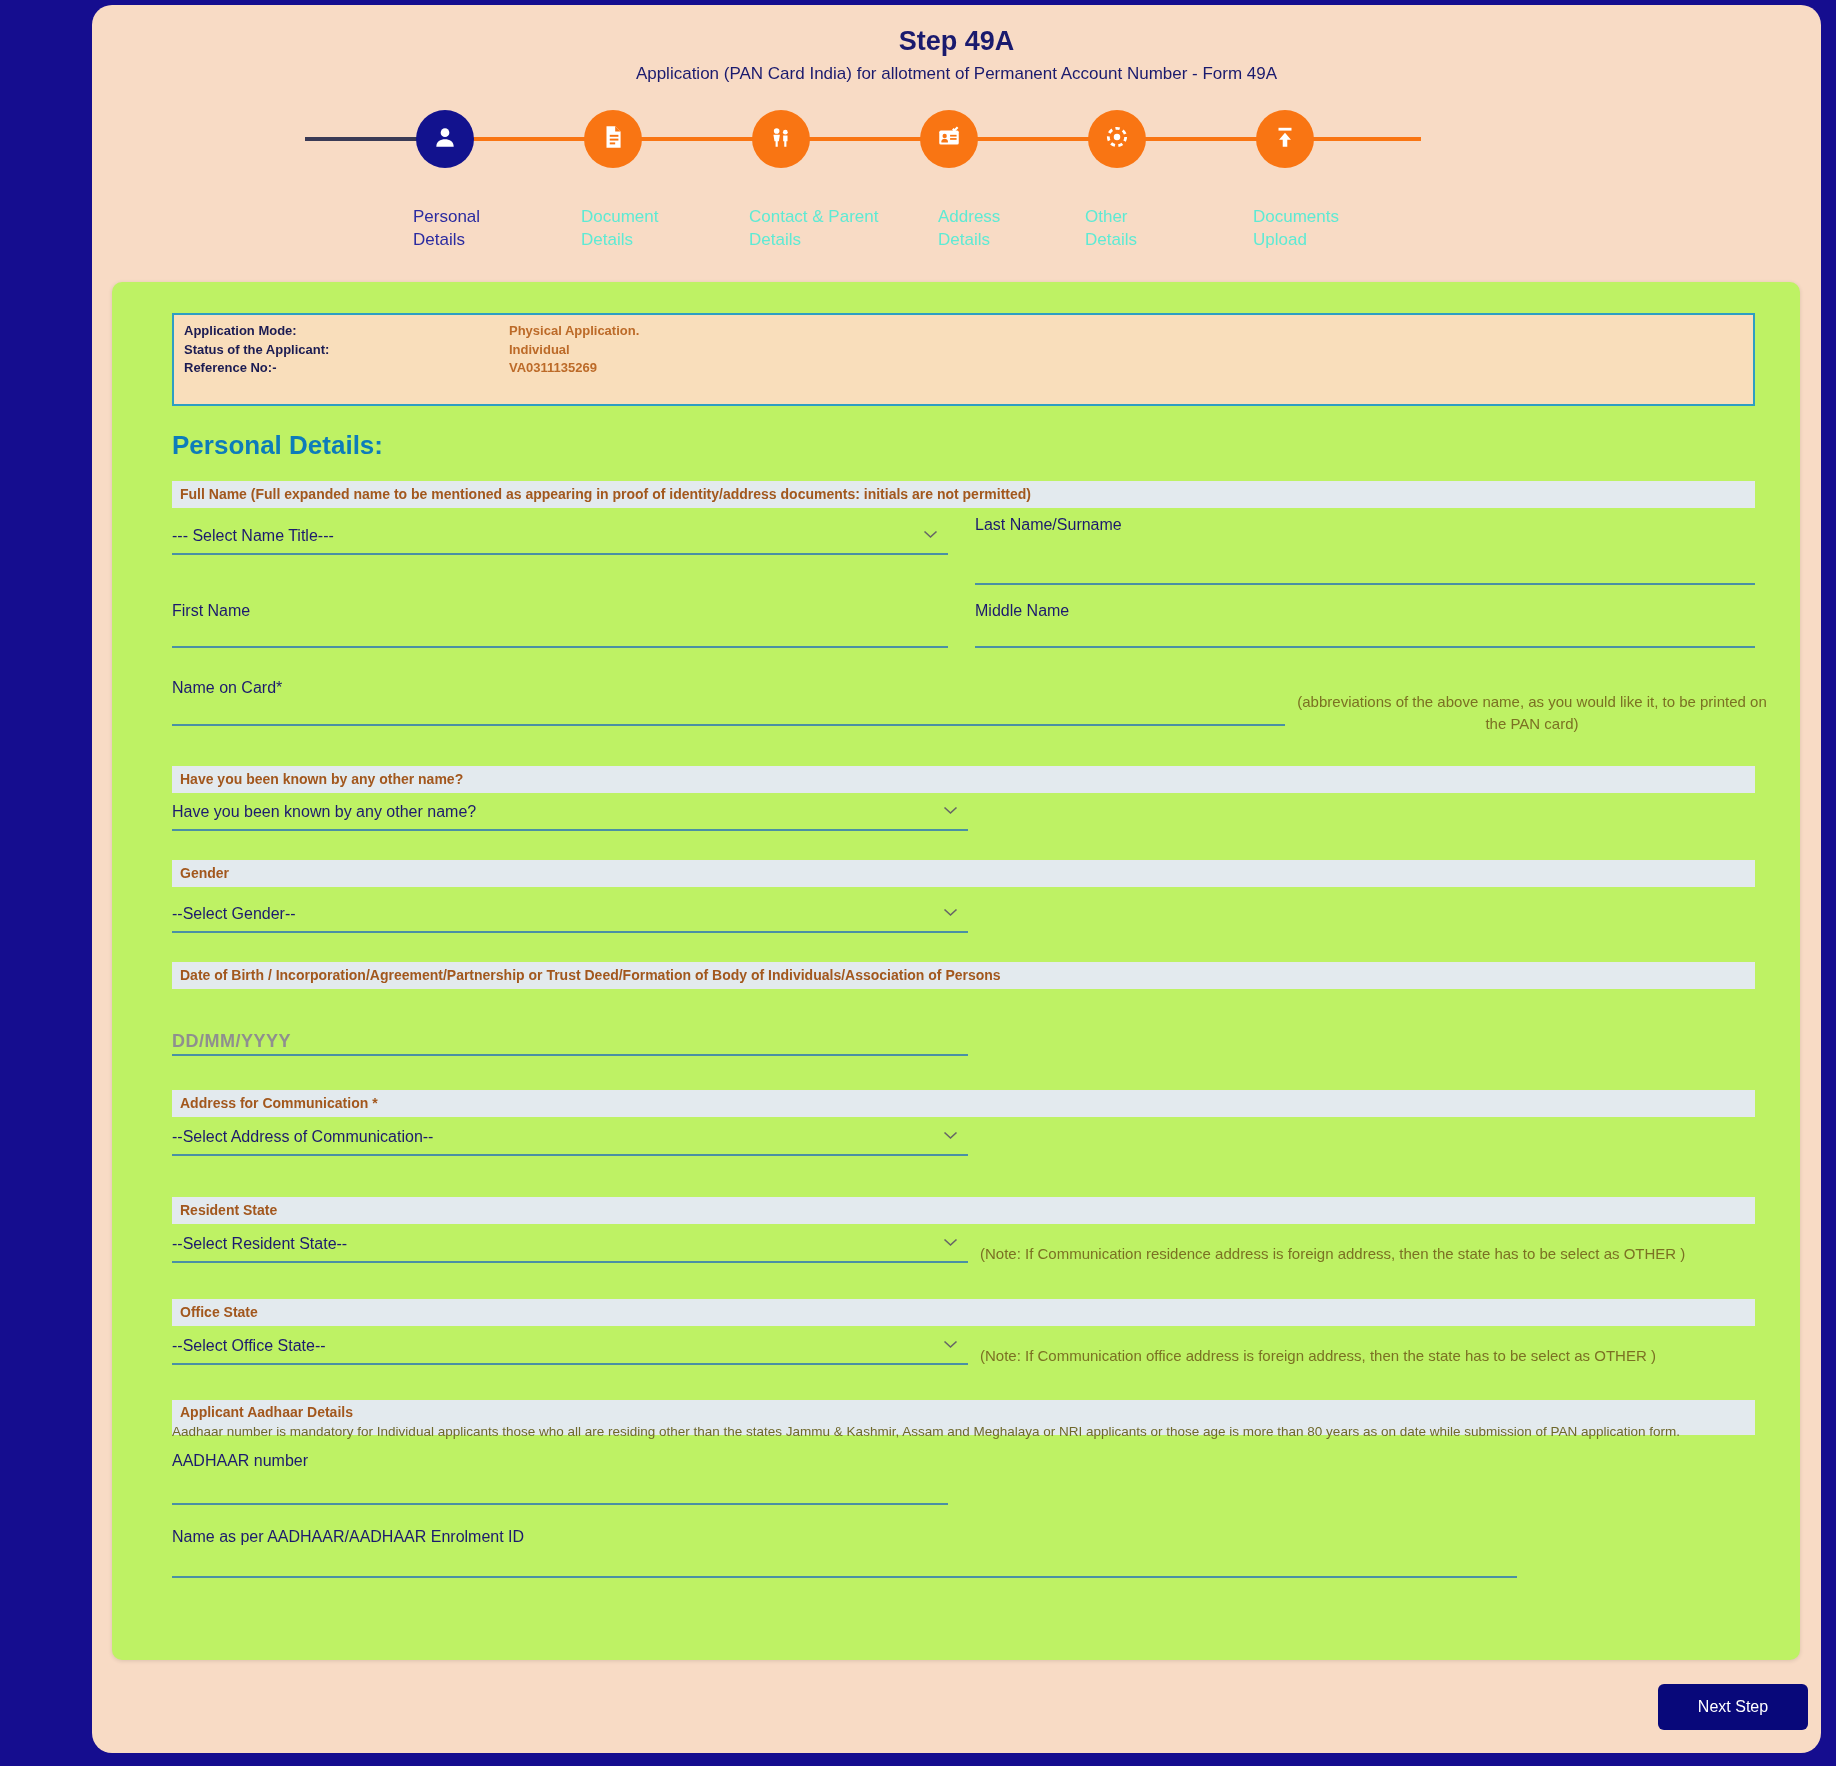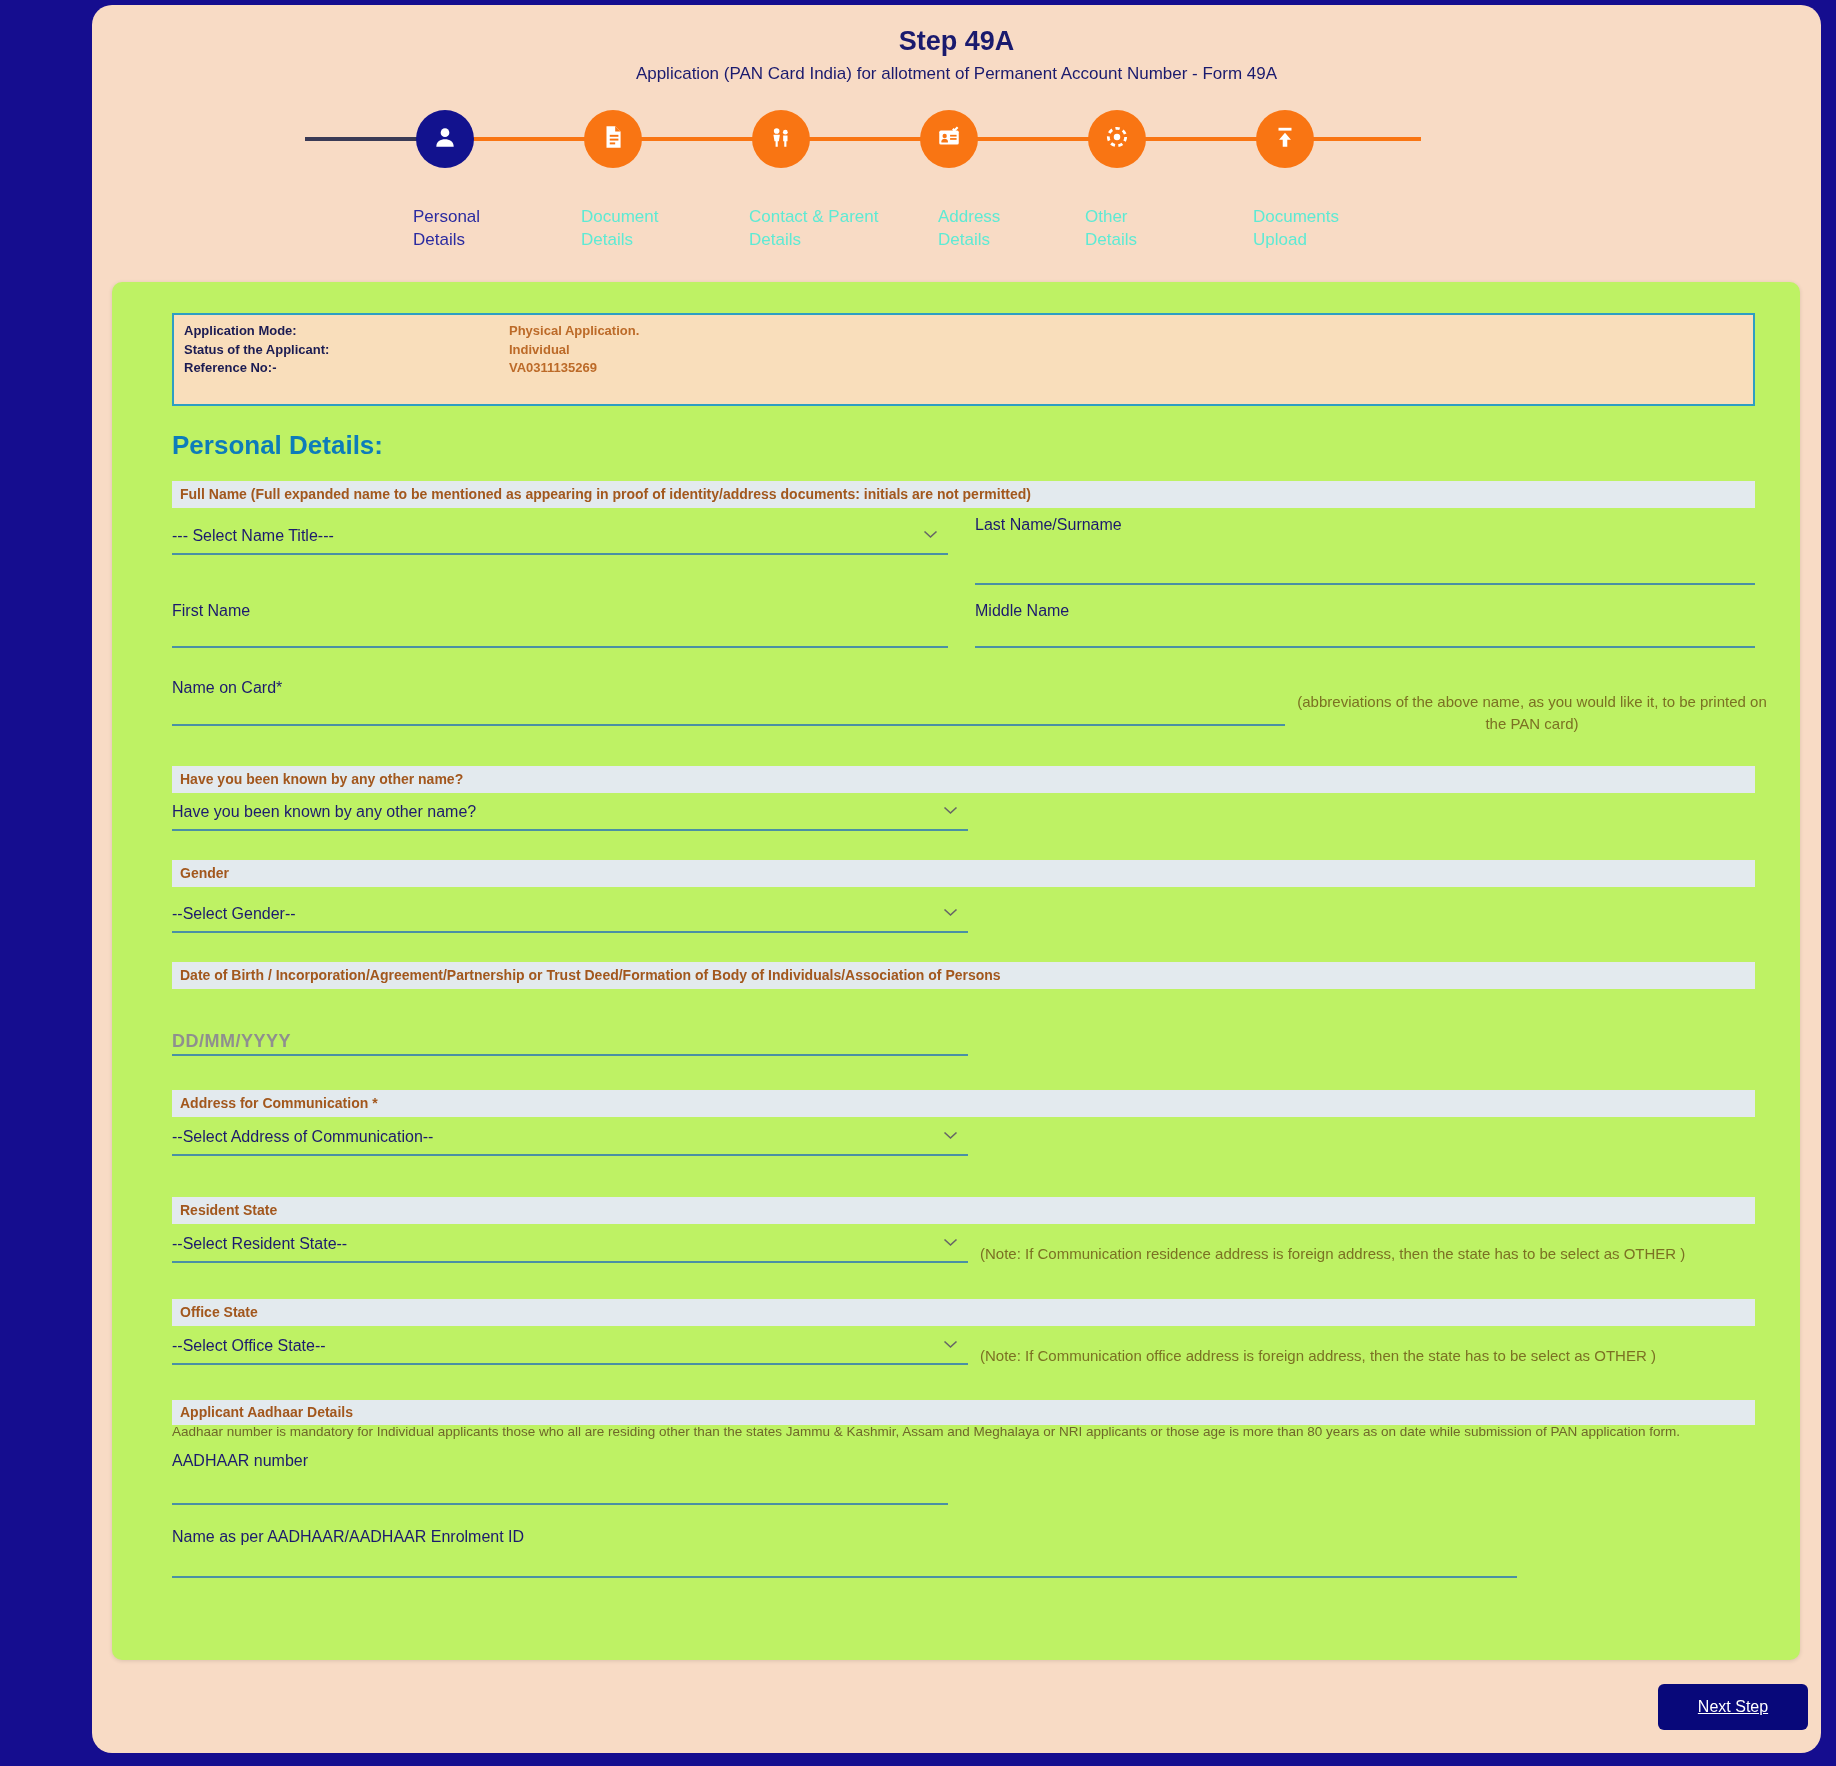--- a/index.html
+++ b/index.html
@@ -24,21 +24,21 @@
   .band{position:absolute;left:60px;width:1583px;height:27px;background:#E3EAEE;box-sizing:border-box;padding-left:8px;font-size:14px;font-weight:bold;color:#A2571D;line-height:27px;white-space:nowrap;overflow:hidden;}
   .field-label{position:absolute;font-size:16px;color:#1C1A6E;}
   .select-line{position:absolute;height:36px;border-bottom:2px solid #4A90A4;cursor:pointer;}
   .select-line .sel-text{position:absolute;left:0;bottom:8px;font-size:16px;color:#1C1A6E;white-space:nowrap;}
   .select-line .chev{position:absolute;right:10px;bottom:10px;}
   .input-line{position:absolute;height:36px;border-bottom:2px solid #4A90A4;}
   .input-line input{position:absolute;left:0;bottom:2px;width:100%;border:0;outline:none;background:transparent;font-family:"Liberation Sans",sans-serif;font-size:17px;color:#1C1A6E;padding:0;}
   .input-line input::placeholder{color:#8F8F8F;font-weight:bold;font-size:18px;letter-spacing:0.5px;opacity:1;}
   .note{position:absolute;font-size:15px;line-height:22px;color:#7B7123;}
   .aadhaar-desc{position:absolute;left:60px;top:1142px;width:1583px;font-size:13.5px;color:#6F682A;white-space:nowrap;overflow:hidden;}
-  .next-btn{position:absolute;left:1658px;top:1684px;width:150px;height:46px;background:#08087A;color:#FFFFFF;border:none;border-radius:6px;font-size:16px;font-family:"Liberation Sans",sans-serif;cursor:pointer;text-decoration:underline;}
+  .next-btn{position:absolute;left:1658px;top:1684px;width:150px;height:46px;background:#08087A;color:#FFFFFF;border:none;border-radius:6px;font-size:16px;font-family:"Liberation Sans",sans-serif;cursor:pointer;}
 </style>
 </head>
 <body>
 
 <div id="app">
   <div class="card"></div>
 
   <div class="page-title">Step 49A</div>
   <div class="page-subtitle">Application (PAN Card India) for allotment of Permanent Account Number - Form 49A</div>
 
@@ -189,21 +189,21 @@
 
     <div class="band" style="top:1017px;">Office State</div>
     <div class="select-line" style="left:60px;top:1045px;width:796px;">
       <span class="sel-text">--Select Office State--</span>
       <span class="chev"><svg width="15" height="9" viewBox="0 0 15 9">
             <polyline points="1.5,1.5 7.5,7 13.5,1.5" fill="none" stroke="#666" stroke-width="1.6"></polyline>
           </svg></span>
     </div>
     <div class="note" style="left:868px;top:1063px;width:770px;">(Note: If Communication office address is foreign address, then the state has to be select as OTHER )</div>
 
-    <div class="band" style="top:1118px;height:25px;line-height:25px;">Applicant Aadhaar Details</div>
+    <div class="band" style="top:1118px;height:35px;line-height:25px;">Applicant Aadhaar Details</div>
     <div class="aadhaar-desc">Aadhaar number is mandatory for Individual applicants those who all are residing other than the states Jammu &amp; Kashmir, Assam and Meghalaya or NRI applicants or those age is more than 80 years as on date while submission of PAN application form.</div>
 
     <div class="field-label" style="left:60px;top:1170px;text-align:right;">AADHAAR number</div>
     <div class="input-line" style="left:60px;top:1185px;width:776px;">
         <input type="text" style="">
       </div>
 
     <div class="field-label" style="left:60px;top:1246px;">Name as per AADHAAR/AADHAAR Enrolment ID</div>
     <div class="input-line" style="left:60px;top:1258px;width:1345px;">
         <input type="text" style="">

